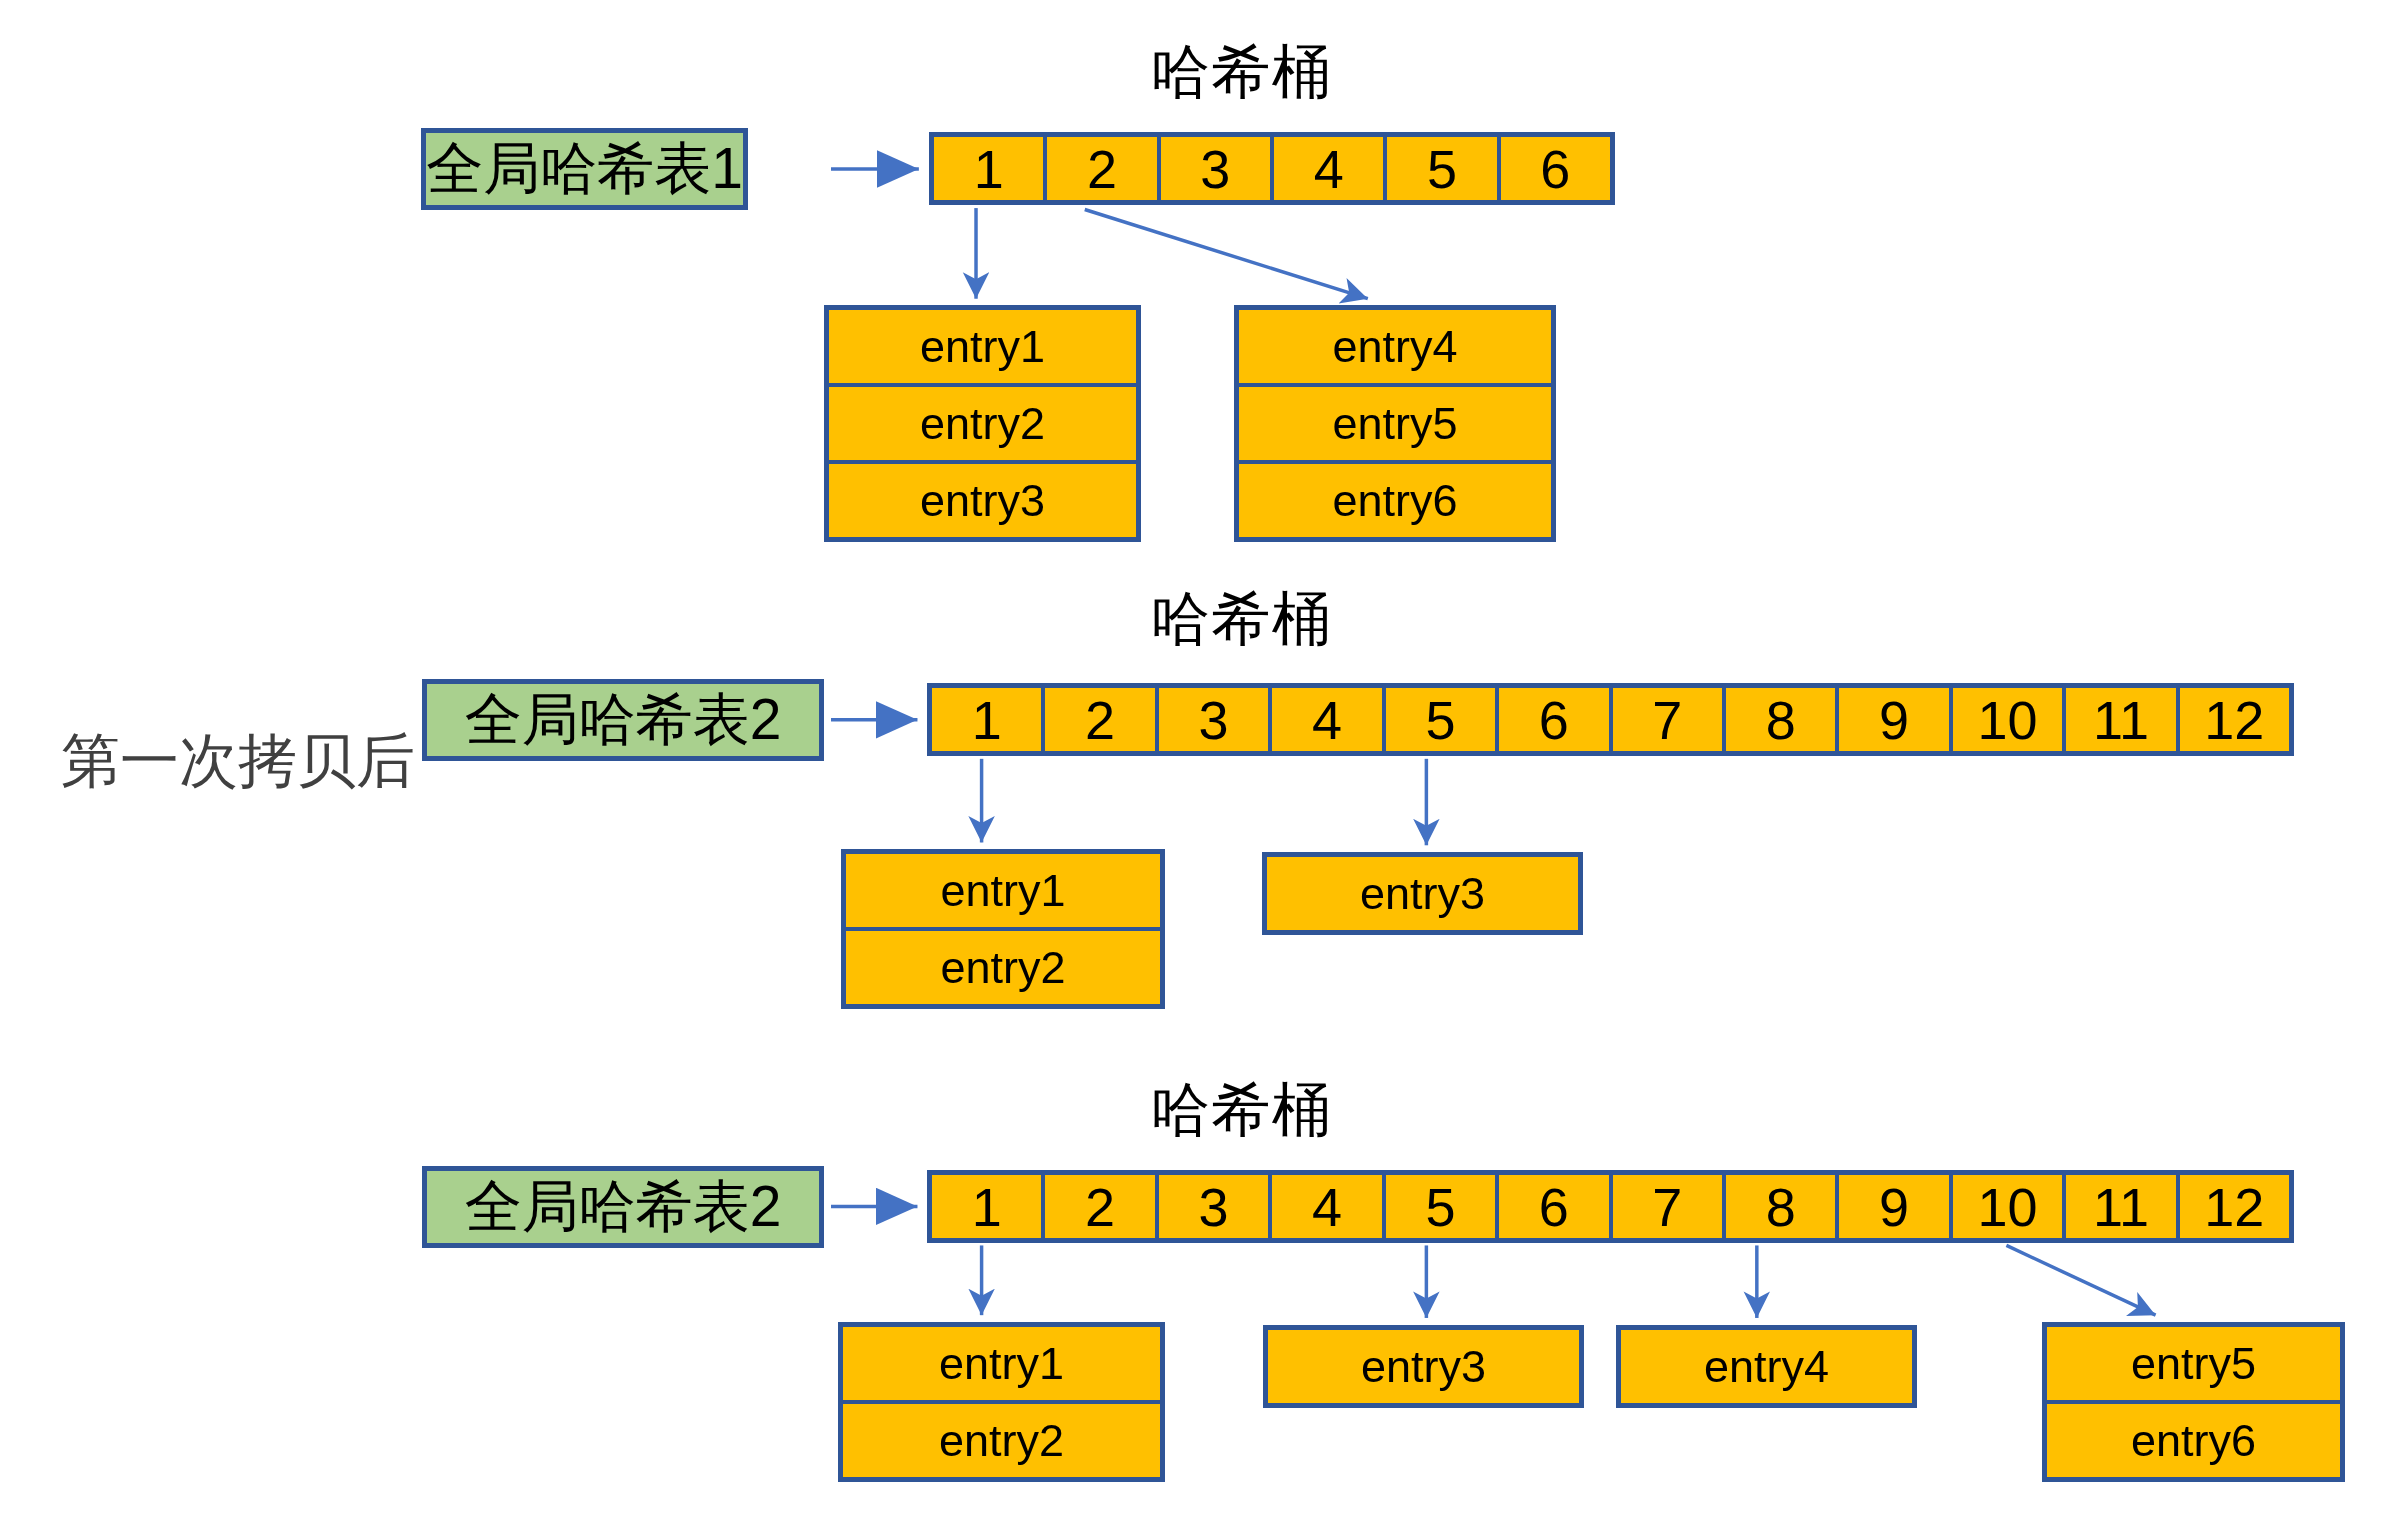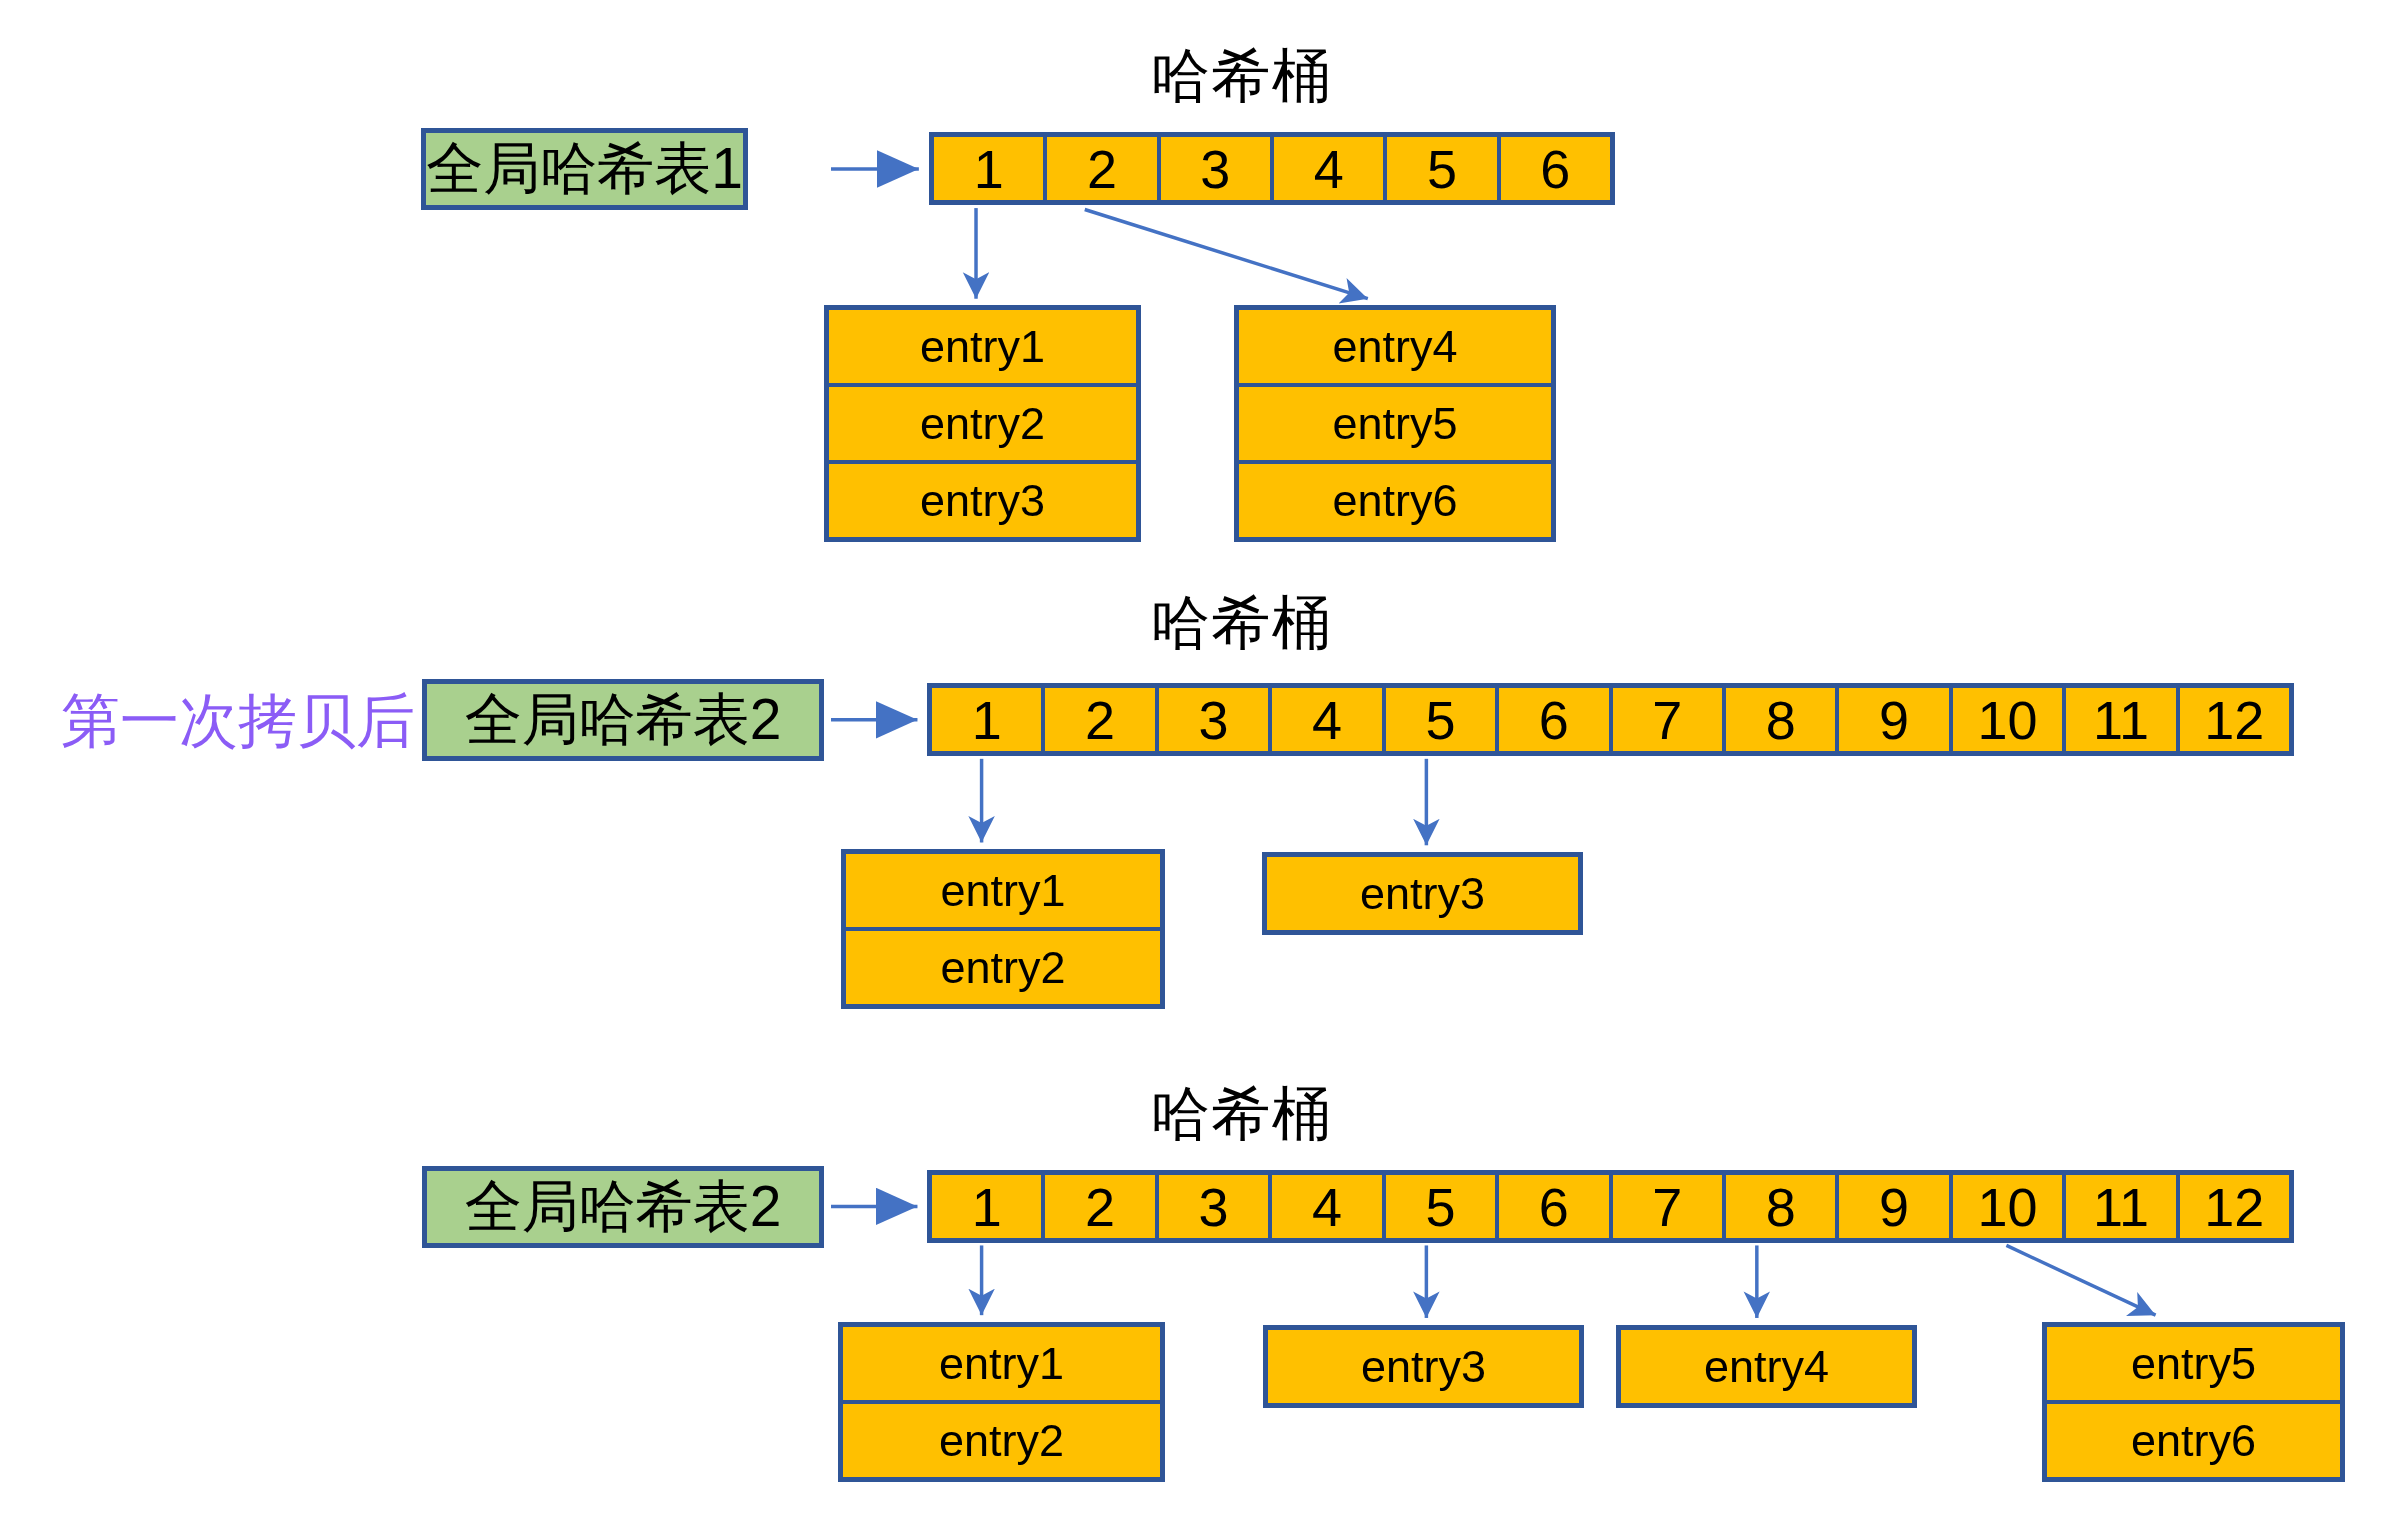--- a/index.html
+++ b/index.html
@@ -6,24 +6,24 @@
   #canvas{
     position:relative;
     width:2401px;height:1533px;
     background:#ffffff;
     font-family:"Liberation Sans","DejaVu Sans",sans-serif;
     color:#000;
     overflow:hidden;
   }
   .abs{position:absolute;}
   .title{
-    font-size:59px;line-height:1.15;letter-spacing:1.4px;color:#000;white-space:nowrap;
+    font-size:59px;line-height:1.15;letter-spacing:1.4px;color:#000;white-space:nowrap;font-family:Liberation Mono, monospace;
   }
   .row-label{
-    font-size:59px;line-height:1.15;color:#8b5cf6;white-space:nowrap;
+    font-size:59px;line-height:1.15;color:#404040;white-space:nowrap;margin-top:40px;
   }
   .green-box{
     background:#A9D08E;
     border:5.6px solid #2F5597;
     display:flex;align-items:center;justify-content:center;
     font-size:57px;white-space:nowrap;
     box-sizing:border-box;
   }
   .bucket-array{
     display:flex;

